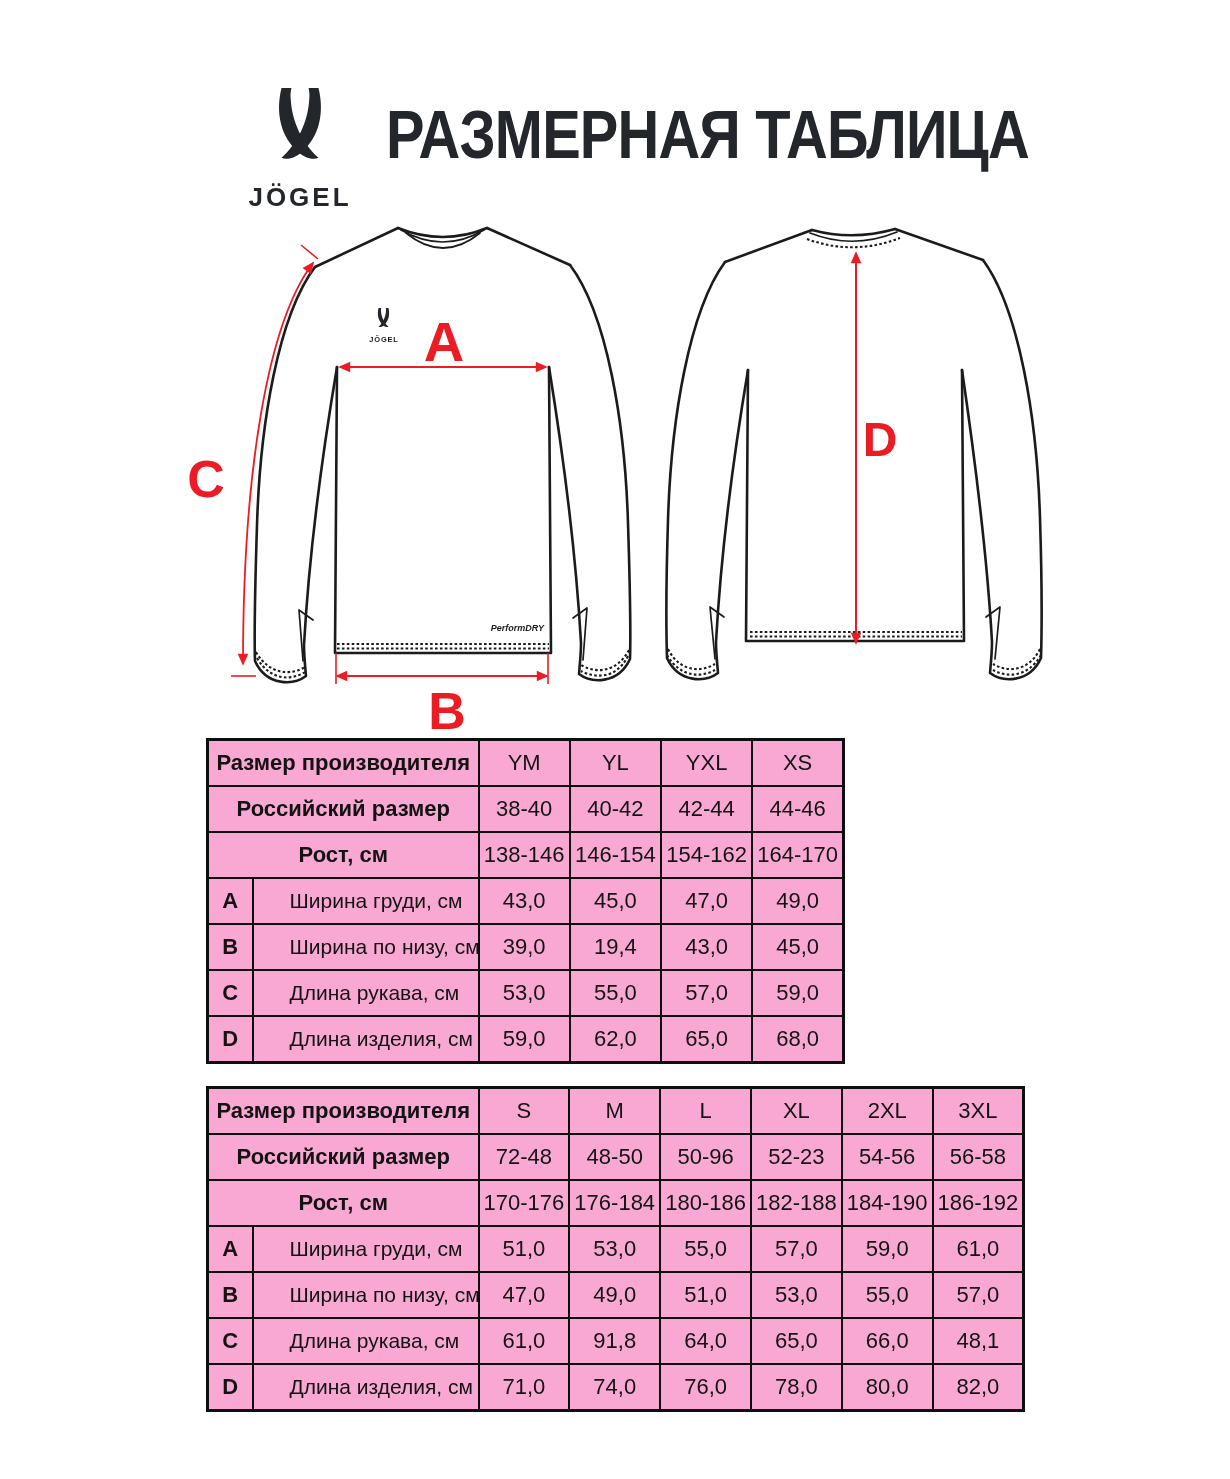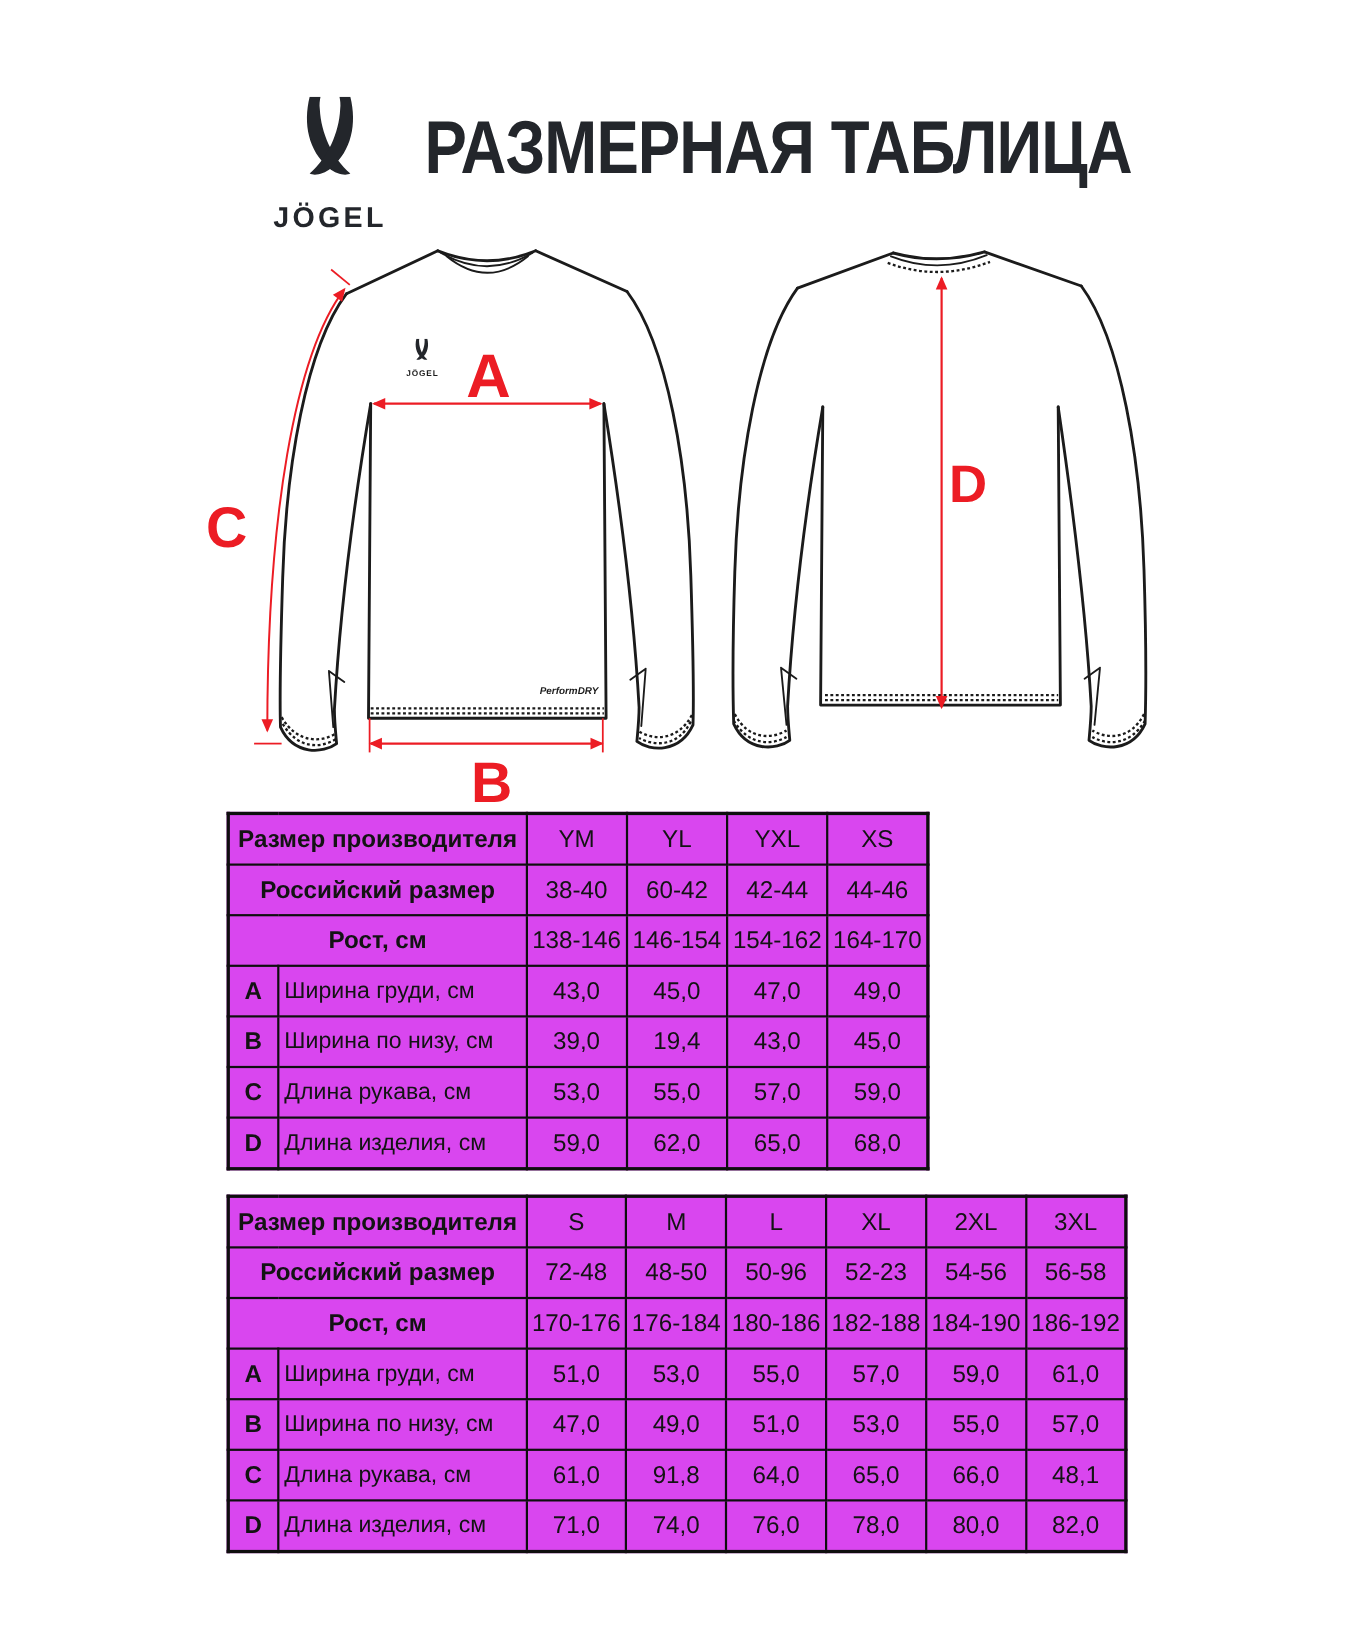--- a/index.html
+++ b/index.html
@@ -12,29 +12,29 @@
   .page-title{
     position:absolute;left:386px;top:100px;white-space:nowrap;
     font-size:68px;font-weight:bold;letter-spacing:-1px;color:#23262b;
     transform:scaleX(0.85);transform-origin:left top;line-height:1;
   }
   
   .diagram-svg{position:absolute;left:185px;top:222px;}
   
   table.sizes{
     position:absolute;border-collapse:collapse;table-layout:fixed;
-    border:3px solid #0e0e0e;background:#d946ef;
+    border:3px solid #0e0e0e;background:#f9a8d4;
   }
   table.sizes td{
     border:2px solid #0e0e0e;height:44px;text-align:center;vertical-align:middle;
     font-size:22px;color:#131313;padding:0;overflow:hidden;white-space:nowrap;
   }
   table.sizes td.hlabel{font-weight:bold;}
   table.sizes td.letter{font-weight:bold;}
-  table.sizes td.mlabel{text-align:left;padding-left:5px;font-size:21px;}
+  table.sizes td.mlabel{text-align:left;padding-left:36px;font-size:21px;}
   #table-youth{left:206px;top:738px;width:639px;}
   #table-adult{left:206px;top:1086px;width:819px;}
 </style>
 </head>
 <body>
 
 <svg width="0" height="0" style="position:absolute" aria-hidden="true">
   <defs>
     <symbol id="jmark" viewBox="0 0 56 76">
       <path d="M10,0 C4,24 9,48 27,63 C34,69 42,70 46,68 C30,54 20,32 19,11 C18.4,7 19,3 19.6,0 Z" fill="#23262b"></path>
@@ -145,21 +145,21 @@
       <tr>
     <td colspan="2" class="hlabel">Размер производителя</td>
     <td>YM</td>
     <td>YL</td>
     <td>YXL</td>
     <td>XS</td>
   </tr>
   <tr>
     <td colspan="2" class="hlabel">Российский размер</td>
     <td>38-40</td>
-    <td>60-42</td>
+    <td>40-42</td>
     <td>42-44</td>
     <td>44-46</td>
   </tr>
   <tr>
     <td colspan="2" class="hlabel">Рост, см</td>
     <td>138-146</td>
     <td>146-154</td>
     <td>154-162</td>
     <td>164-170</td>
   </tr>

